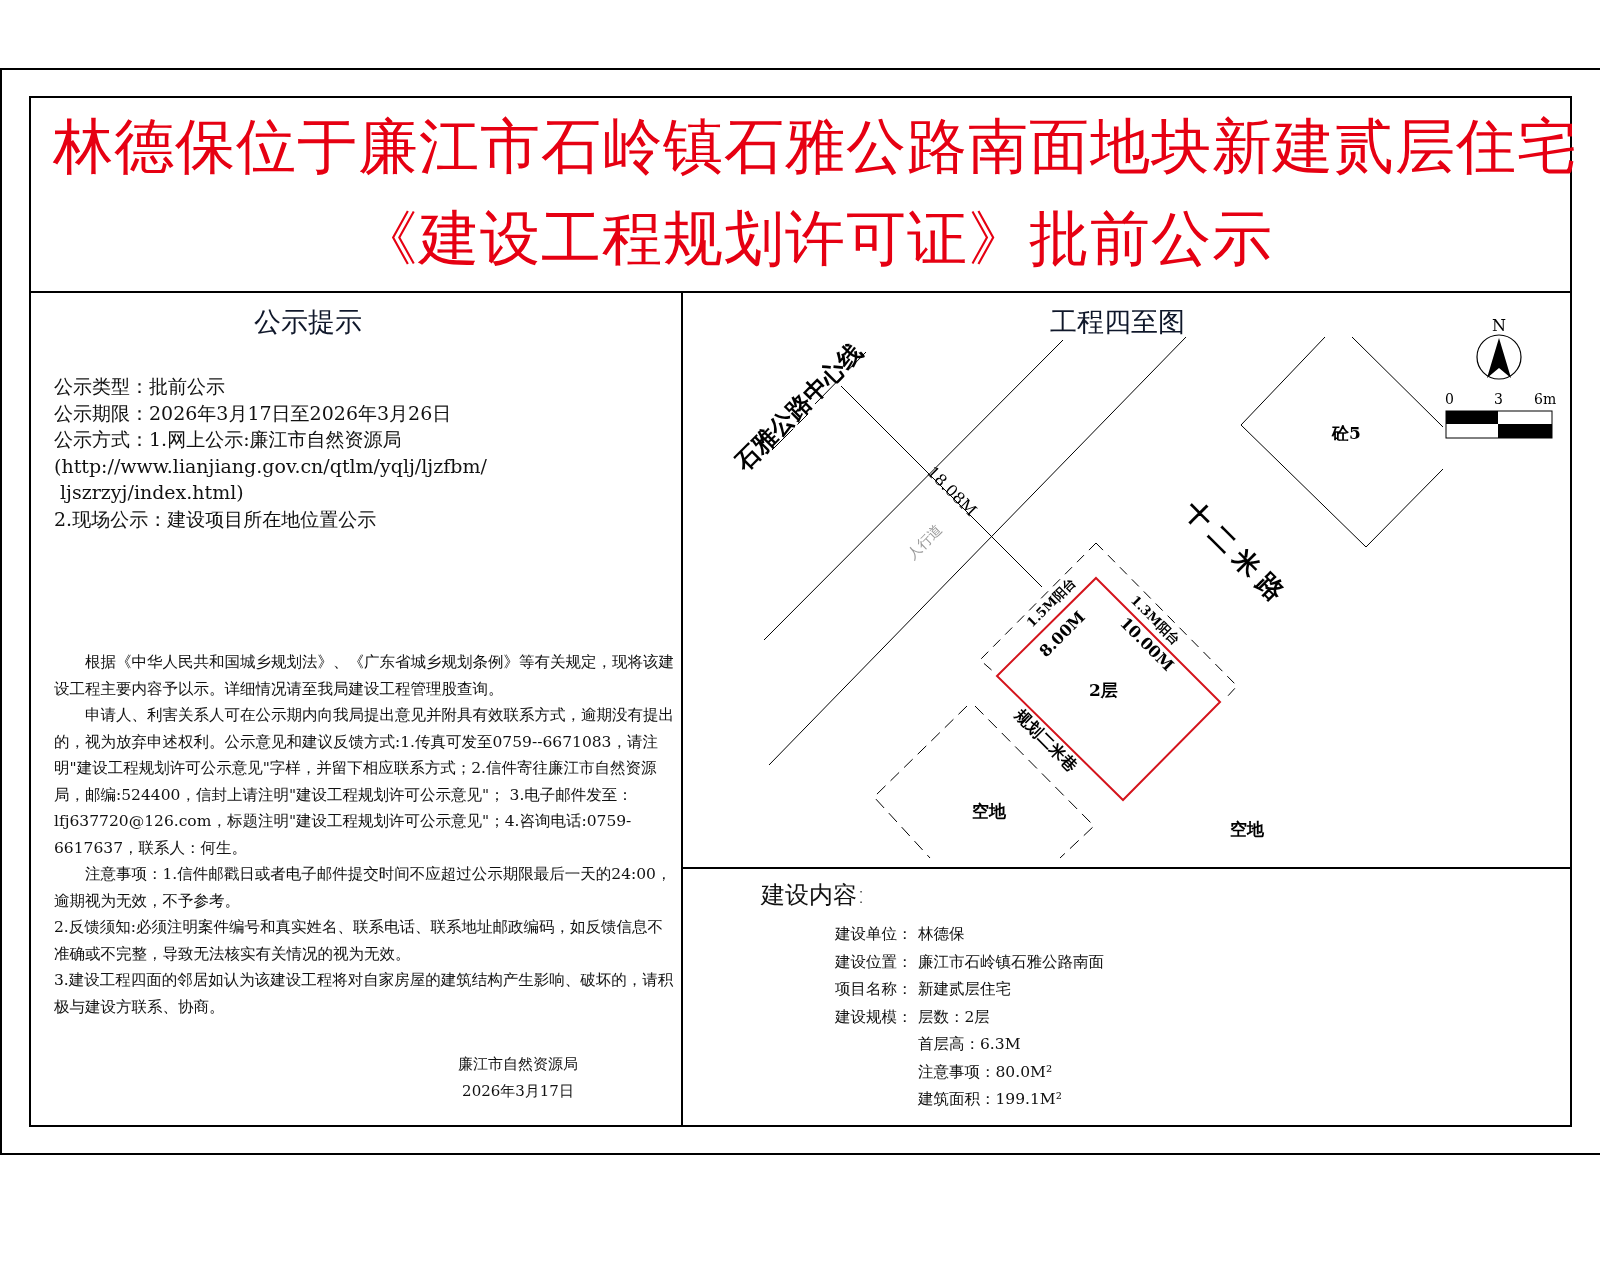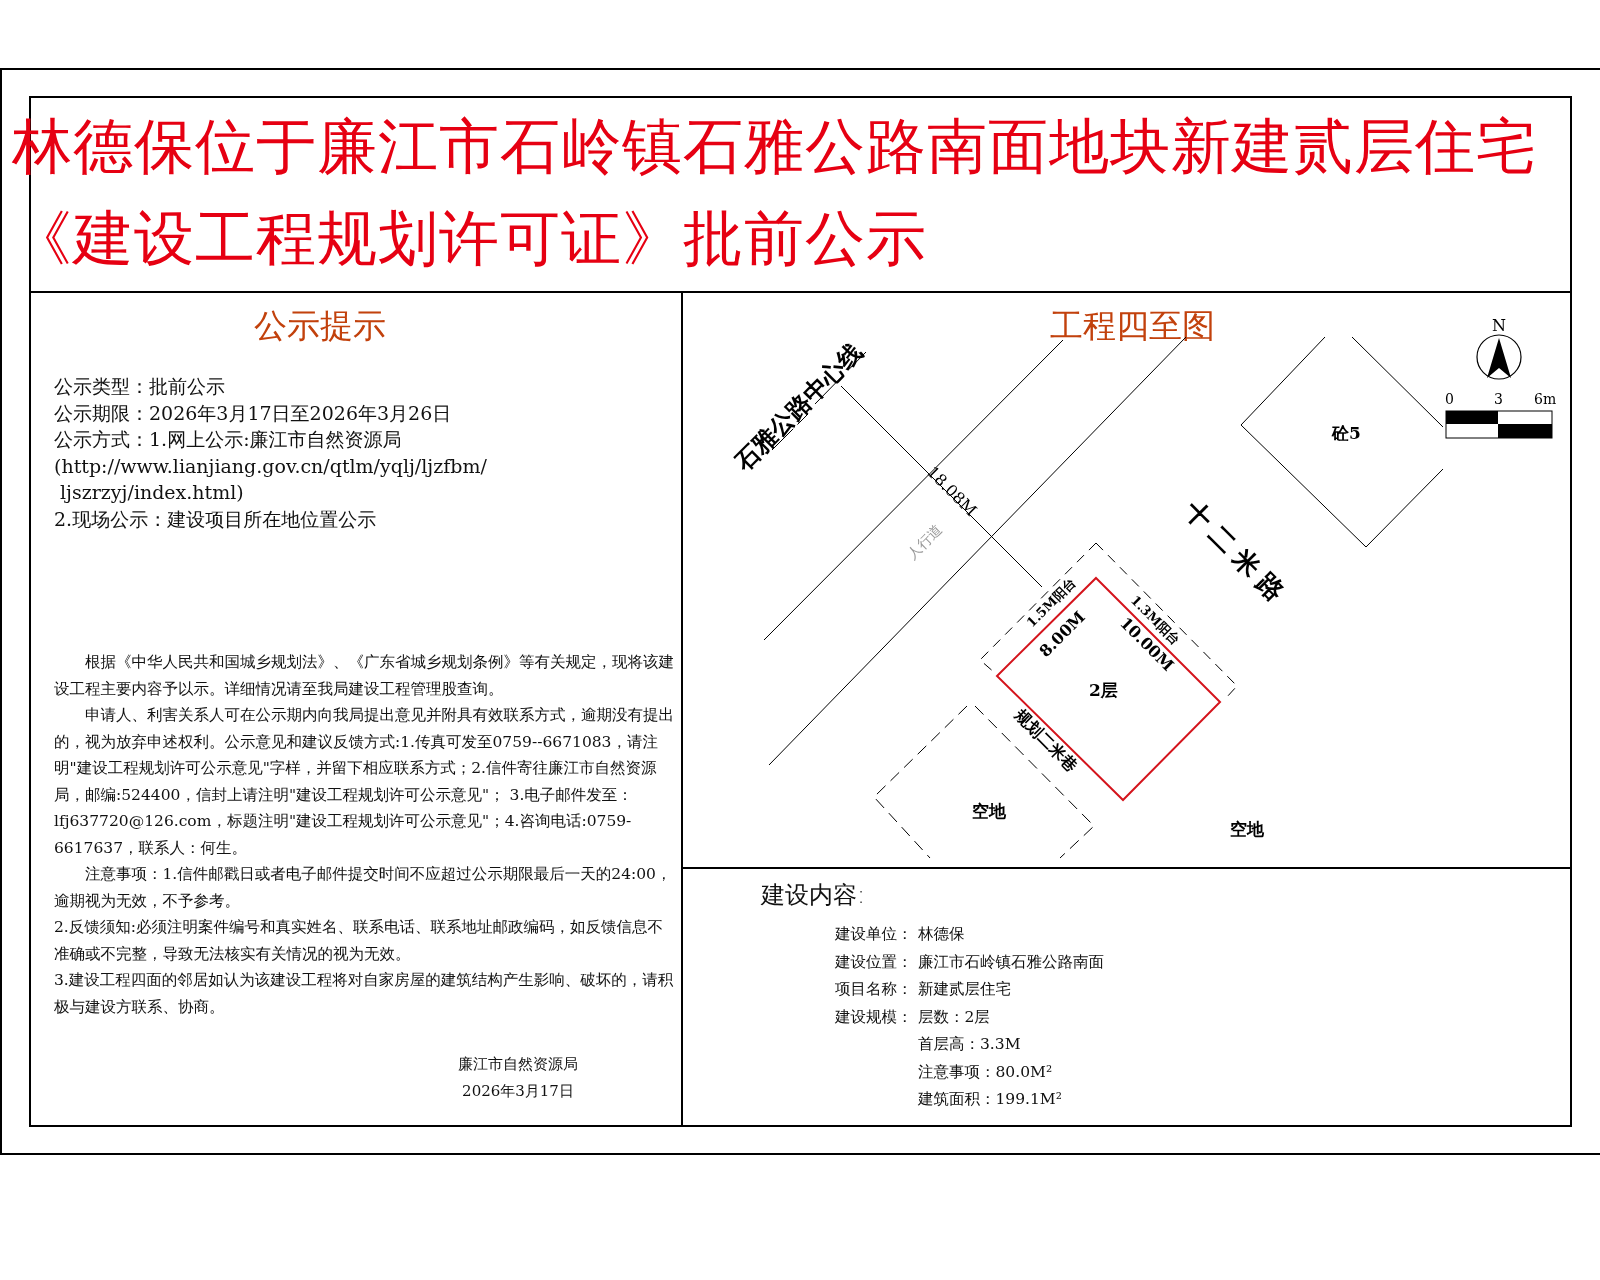--- a/index.html
+++ b/index.html
@@ -4,25 +4,25 @@
 <style>
   html, body { margin:0; padding:0; background:#ffffff; }
   body { width:1600px; height:1280px; position:relative; overflow:hidden;
          font-family:"DejaVu Serif", "Liberation Serif", serif; color:#111; }
   .abs { position:absolute; }
   .outer-frame { left:0; top:68px; width:1610px; height:1087px; border:2px solid #000; box-sizing:border-box; border-right:none; }
   .inner-frame { left:29px; top:96px; width:1543px; height:1031px; border:2px solid #000; box-sizing:border-box; }
   .header-line { left:29px; top:291px; width:1543px; height:0; border-top:2px solid #000; }
   .v-divider { left:681px; top:291px; width:0; height:836px; border-left:2px solid #000; }
   .h-divider-right { left:681px; top:867px; width:891px; height:0; border-top:2px solid #000; }
-  .title { left:12px; width:1543px; color:#e60012;
+  .title { left:44px; width:1543px; text-align:center; color:#e60012;
            font-family:"DejaVu Serif", serif; font-size:60px; letter-spacing:1px; line-height:1; white-space:nowrap; }
   .title-1 { top:116px; }
   .title-2 { top:208px; }
-  .sec-title { font-size:33px; font-family:"DejaVu Sans", sans-serif; font-weight:300; color:#c2410c; }
+  .sec-title { font-size:27px; font-family:"DejaVu Sans", sans-serif; font-weight:300; color:#0f172a; }
   .notice-title { left:254px; top:304px; }
   .map-title { left:1050px; top:304px; }
   .notice-meta { left:54px; top:373px; font-size:19px; line-height:26.5px; font-family:"DejaVu Serif", serif; }
   .notice-meta div { white-space:nowrap; }
   .notice-body { left:54px; top:649px; width:620px; font-size:15.5px; line-height:26.5px; font-family:"DejaVu Serif", serif; }
   .notice-body p { margin:0; }
   .indent { text-indent:2em; }
   .signature { left:398px; top:1051px; width:240px; text-align:center; font-size:15px; line-height:27px; }
   .content-title { left:761px; top:879px; font-size:24px; font-family:"DejaVu Sans", sans-serif; font-weight:300; }
   .content-list { left:803px; top:921px; font-size:15.5px; line-height:27.5px;margin-left:32px; }
@@ -138,21 +138,21 @@
   <div class="content-row">
       <span class="lbl">项目名称：</span>
       <span>新建贰层住宅</span>
     </div>
   <div class="content-row">
       <span class="lbl">建设规模：</span>
       <span>层数：2层</span>
     </div>
   <div class="content-row">
       <span class="lbl"></span>
-      <span>首层高：3.3M</span>
+      <span>首层高：6.3M</span>
     </div>
   <div class="content-row">
       <span class="lbl"></span>
       <span>注意事项：80.0M²</span>
     </div>
   <div class="content-row">
       <span class="lbl"></span>
       <span>建筑面积：199.1M²</span>
     </div>
 </div>

